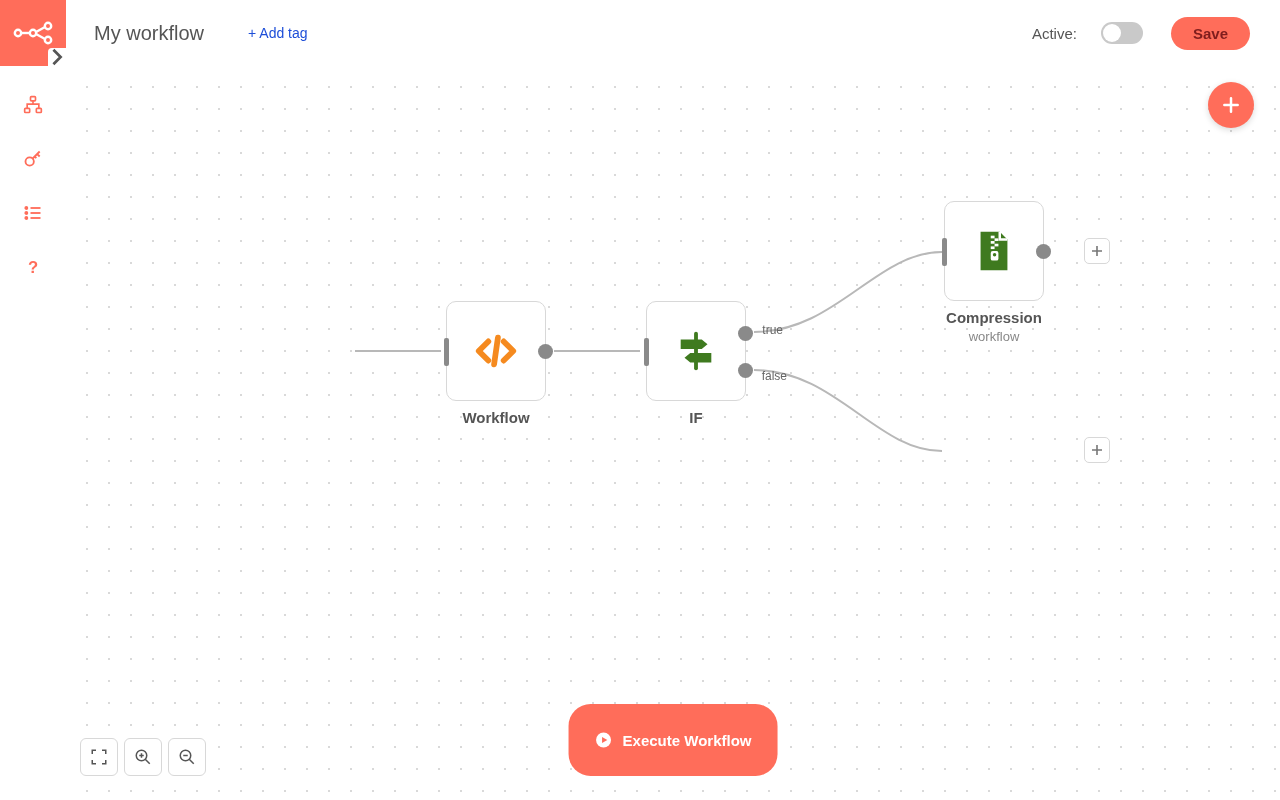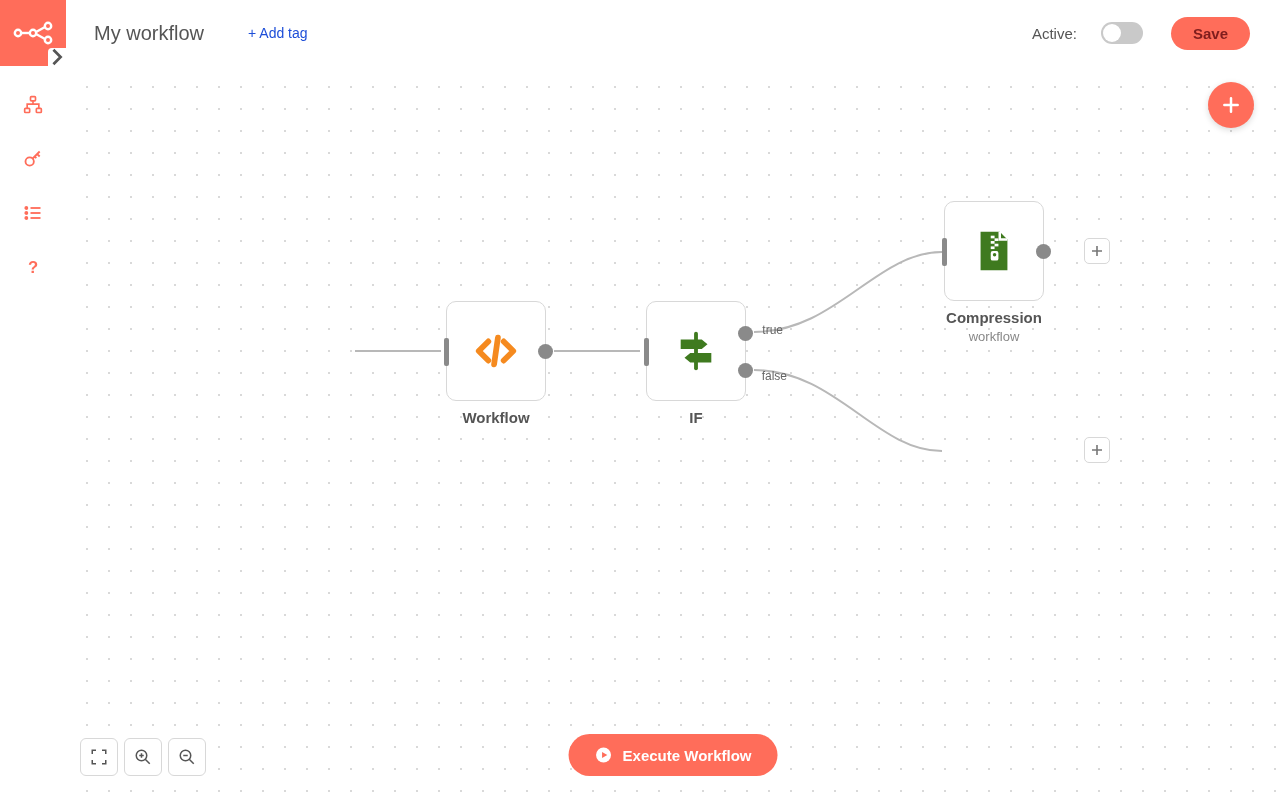--- a/index.html
+++ b/index.html
@@ -38,21 +38,21 @@
   
   .add-node{position:absolute;top:16px;right:26px;width:46px;height:46px;border-radius:50%;background:var(--accent);display:flex;align-items:center;justify-content:center;cursor:pointer;box-shadow:0 2px 6px rgba(0,0,0,0.15);}
   .add-node svg{width:20px;height:20px;stroke:#fff;}
 
   
   .view-controls{position:absolute;bottom:24px;left:14px;display:flex;gap:6px;}
   .ctrl-btn{width:38px;height:38px;border:1px solid var(--border);border-radius:6px;background:#fff;display:flex;align-items:center;justify-content:center;cursor:pointer;color:#555;}
   .ctrl-btn svg{width:18px;height:18px;}
 
   
-  .execute{position:absolute;bottom:24px;left:50%;transform:translateX(-50%);background:var(--accent);color:#fff;border:none;border-radius:22px;padding:12px 26px;font-size:15px;font-weight:600;display:flex;align-items:center;gap:10px;cursor:pointer;}
+  .execute{position:absolute;bottom:24px;left:50%;transform:translateX(-50%);background:var(--accent);color:#fff;border:none;border-radius:22px;padding:27px 26px;font-size:15px;font-weight:600;display:flex;align-items:center;gap:10px;cursor:pointer;}
   .execute svg{width:18px;height:18px;}
 
   
   .node{position:absolute;width:100px;height:100px;}
   .node-box{width:100px;height:100px;border:1px solid var(--border);border-radius:10px;background:#fff;display:flex;align-items:center;justify-content:center;position:relative;}
   .node.selected .node-box{outline:4px solid #e9ecef;outline-offset:2px;}
   .node-title{position:absolute;top:108px;left:50%;transform:translateX(-50%);font-size:15px;font-weight:600;color:#555;white-space:nowrap;text-align:left;}
   .node-sub{position:absolute;top:128px;left:50%;transform:translateX(-50%);font-size:13px;color:#888;white-space:nowrap;}
   
   .port{width:15px;height:15px;border-radius:50%;background:#8a8a8a;position:absolute;}

